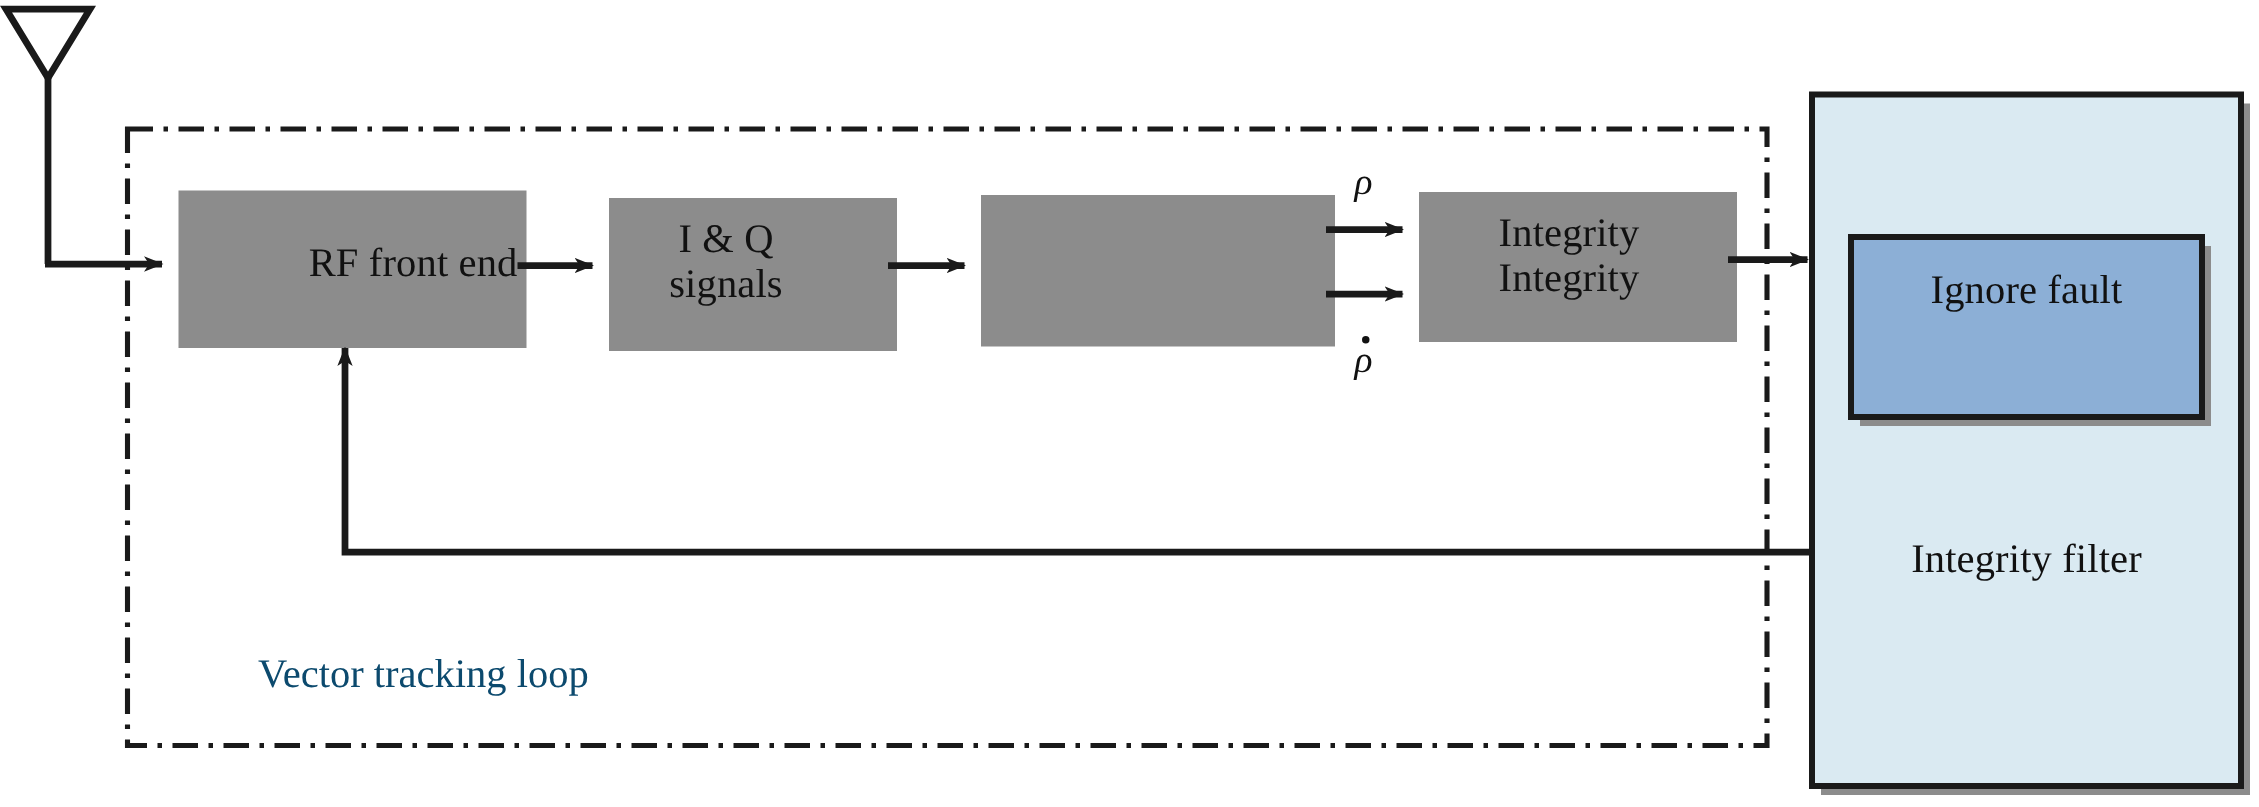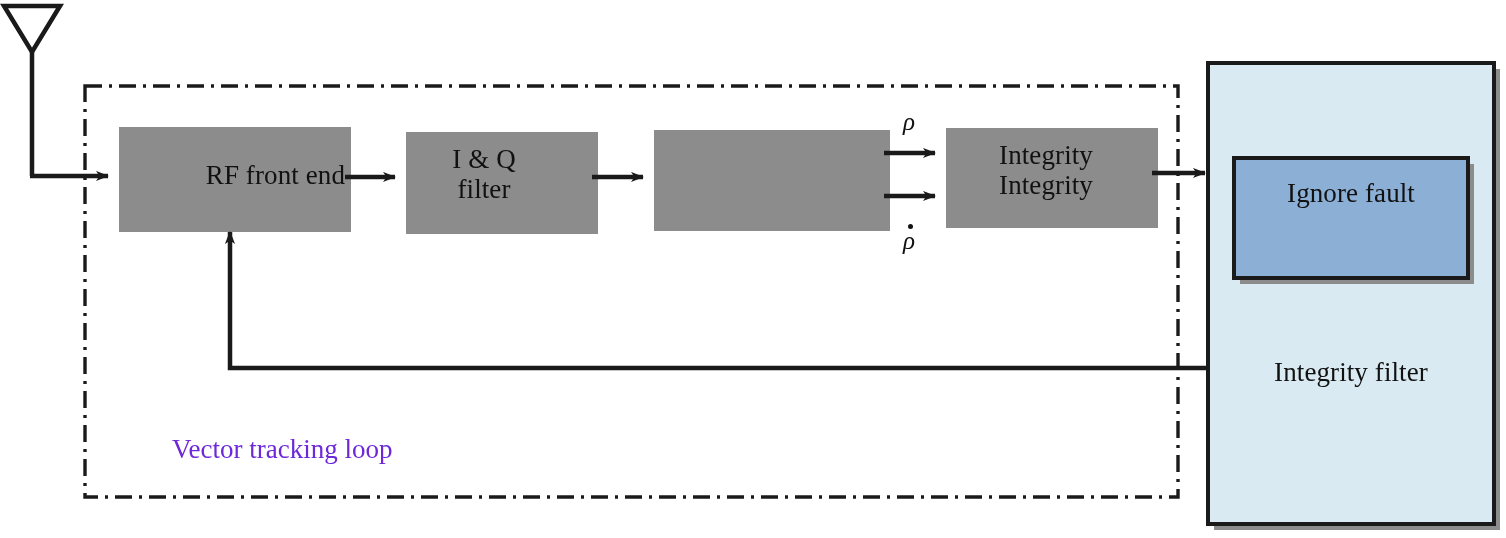--- a/index.html
+++ b/index.html
@@ -40,21 +40,21 @@
     text-align: center;
     color: #111111;
     font-family: "Liberation Serif", "DejaVu Serif", serif;
     font-size: 27px;
     line-height: 1.12;
     letter-spacing: 0.1px;
     white-space: pre;
   }
   .free-label {
     position: absolute;
-    color: #6d28d9;
+    color: #0c4a6e;
     font-family: "Liberation Serif", "DejaVu Serif", serif;
     font-size: 27px;
     white-space: pre;
   }
   .sym-label {
     position: absolute;
     color: #111111;
     font-family: "Liberation Serif", "DejaVu Serif", serif;
     font-style: italic;
     font-size: 25px;
@@ -113,21 +113,21 @@
 
     <path d="M1152,173 L1205,173" fill="none" stroke="#1a1a1a" stroke-width="4.5" marker-end="url(#arrowhead)"></path>
 
     <path d="M1208,368 L230,368 L230,232" fill="none" stroke="#1a1a1a" stroke-width="4.5" stroke-linejoin="miter" marker-end="url(#arrowhead)"></path>
   </svg>
 
   <div class="label-layer">
 
     <div class="blk-label" style="left:113px; top:160px; width:232px;text-align:right;">RF front end</div>
 
-    <div class="blk-label" style="left:388px; top:144px; width:192px;"><span>I &amp; Q</span><br><span>filter</span></div>
+    <div class="blk-label" style="left:388px; top:144px; width:192px;"><span>I &amp; Q</span><br><span>signals</span></div>
 
 
     <div class="blk-label" style="left:940px; top:140px; width:212px;"><span>Integrity</span><br><span>Integrity</span></div>
 
     <div class="blk-label" style="left:1208px; top:357px; width:286px;">Integrity filter</div>
 
     <div class="blk-label" style="left:1234px; top:178px; width:234px;"><span>Ignore fault</span><br></div>
 
     <div class="free-label" style="left:172px; top:434px;">Vector tracking loop</div>
 

